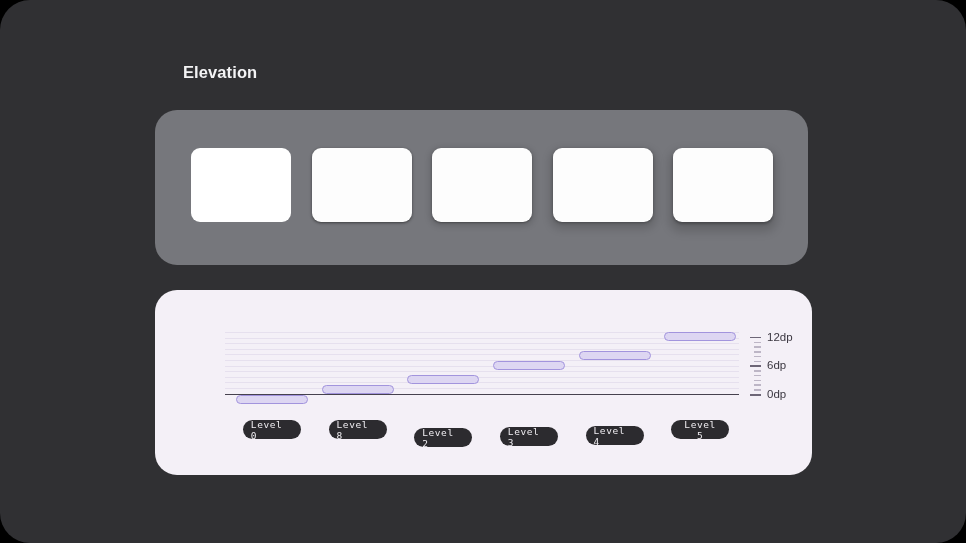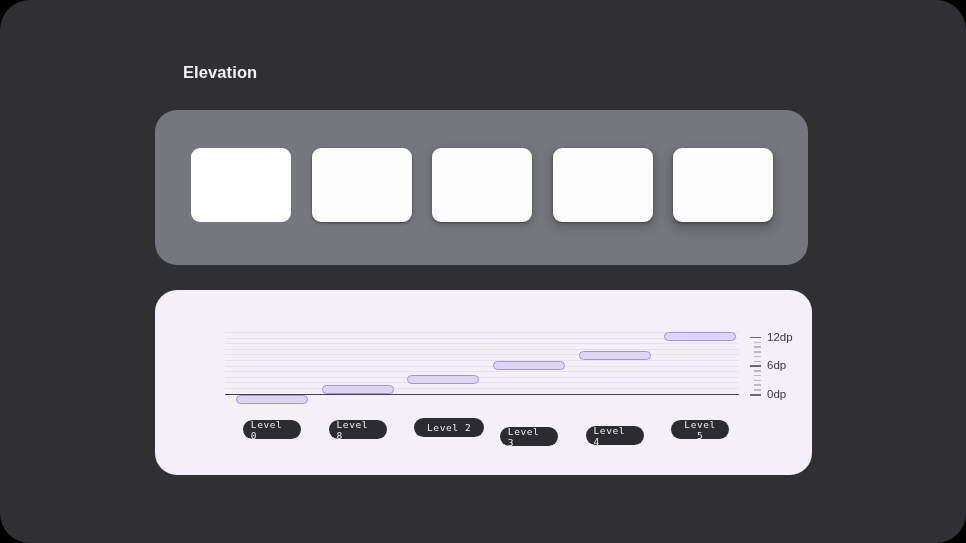--- a/index.html
+++ b/index.html
@@ -226,21 +226,21 @@
       </div>
     <div id="tick-labels">
         <div class="tick-label" style="top: 104px;">0dp</div>
         <div class="tick-label" style="top: 75.3846px;">6dp</div>
         <div class="tick-label" style="top: 46.7692px;">12dp</div>
       </div>
 
     <div id="pills">
         <div class="pill" style="width: 58px; left: 87.8333px; top: 130px;">Level 0</div>
         <div class="pill" style="width: 58px; left: 173.5px; top: 130px;">Level 8</div>
-        <div class="pill" style="width: 70px; left: 259.167px; top: 128px;">Level 2</div>
+        <div class="pill" style="width: 58px; left: 259.167px; top: 138px;">Level 2</div>
         <div class="pill" style="width: 58px; left: 344.833px; top: 137px;">Level 3</div>
         <div class="pill" style="width: 58px; left: 430.5px; top: 136px;">Level 4</div>
         <div class="pill" style="width: 58px; left: 516.167px; top: 130px; text-align: center;">Level 5</div>
       </div>
 
   </div>
 
 </div>
 
 </body></html>

